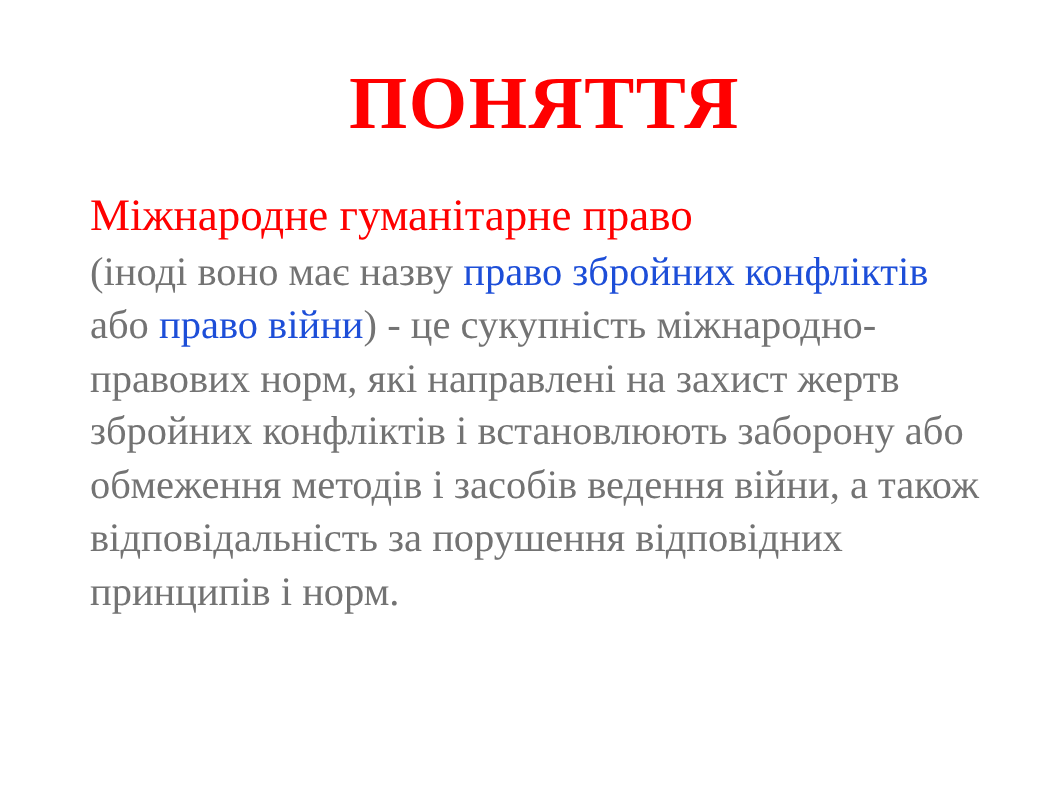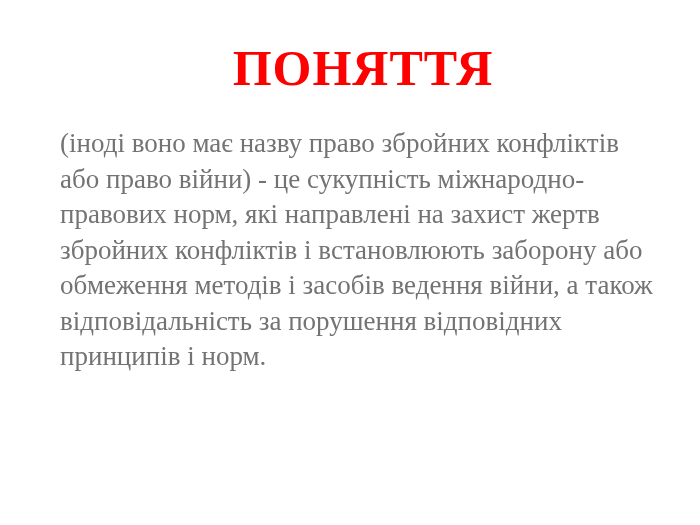--- a/index.html
+++ b/index.html
@@ -45,36 +45,37 @@
     color: #000000;
     text-align: left;
   }
   .lead {
     color: #ff0000;
     font-size: 30px;
     display: block;
     margin-bottom: 2px;
   }
   .red {
-    color: #737373;
+    color: #1d4ed8;
     text-align: right;
   }
   .black {
     color: #737373;
   }
   .para {
     display: block;
   }
 </style>
 </head>
 <body>
 
 <div class="slide">
 
   <div class="slide-title">ПОНЯТТЯ</div>
 
   <div class="slide-body">
+    <span class="lead">Міжнародне гуманітарне право</span>
     <span class="para">
       <span class="black">(іноді воно має назву </span><span class="red">право збройних конфліктів</span><span class="black"> або </span><span class="red">право війни</span><span class="black">) - це сукупність міжнародно-правових норм, які направлені на захист жертв збройних конфліктів і встановлюють заборону або обмеження методів і засобів ведення війни, а також відповідальність за порушення відповідних принципів і норм.</span>
     </span>
   </div>
 
 </div>
 
 </body></html>

